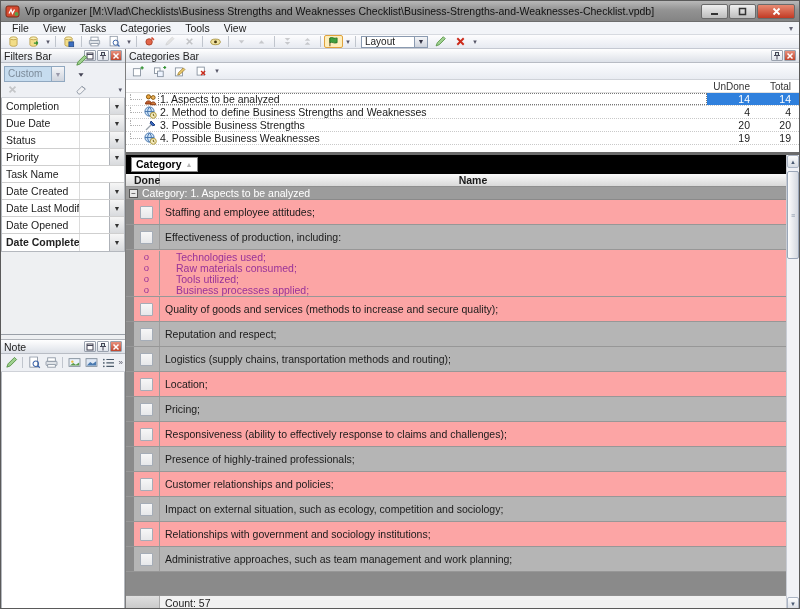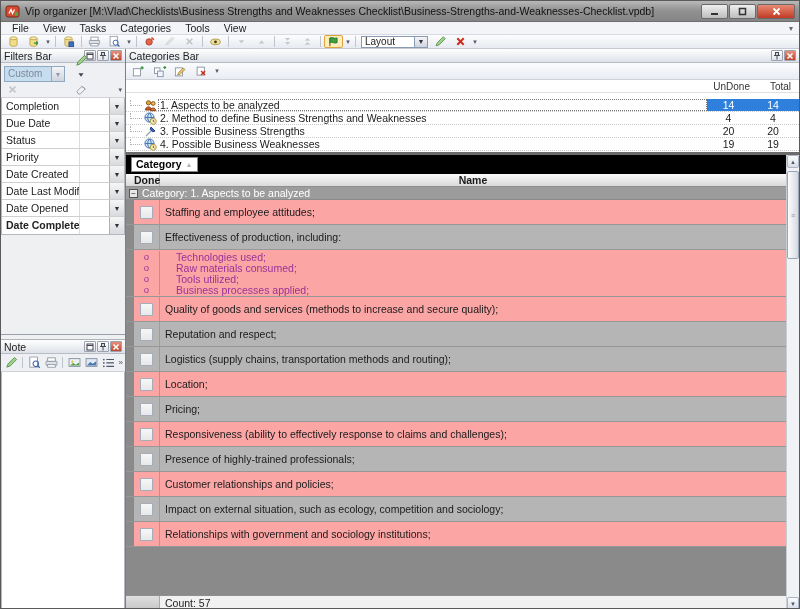--- a/index.html
+++ b/index.html
@@ -68,31 +68,31 @@
   .f-rest{flex:1;background:#eef0f2;}
   
   .note{flex:1;display:flex;flex-direction:column;margin-top:4px;border-top:1px solid #b0b4ba;}
   .n-toolbar{height:18px;display:flex;align-items:center;background:#eef0f4;border-bottom:1px solid #cfd2d8;padding:0 2px;gap:1px;}
   .n-content{flex:1;background:#fff;border:1px solid #b4b8be;border-top:none;}
   .n-ovf{margin-left:auto;font-size:8px;color:#556;line-height:6px;text-align:center;}
   
   .cats{height:103px;display:flex;flex-direction:column;}
   .c-toolbar{height:17px;display:flex;align-items:center;background:linear-gradient(#fbfcfe,#e9ecf2);
     border-bottom:1px solid #cfd2d8;padding:0 3px;gap:2px;}
-  .c-list{flex:1;background:#fff;overflow:hidden;display:flex;flex-direction:column;gap:6px;}
+  .c-list{flex:1;background:#fff;overflow:hidden;display:flex;flex-direction:column;}
   .cl-header{height:13px;display:flex;align-items:center;border-bottom:1px solid #e0e0e0;}
   .cl-header .sp{flex:1;}
   .cl-h{font-size:10px;color:#333;text-align:right;}
   .cl-h.undone{width:48px;padding-right:5px;}
   .cl-h.total{width:44px;padding-right:8px;}
   .c-row{height:13px;display:flex;align-items:center;border-bottom:1px dotted #c9c9c9;}
   .c-tree{width:12px;height:6px;border-left:1px dotted #b0b0b0;border-bottom:1px dotted #b0b0b0;margin:0 2px 4px 4px;}
   .c-ico{width:14px;height:13px;display:inline-flex;align-items:center;}
   .c-label{flex:1;padding-left:2px;font-size:10.5px;color:#1a1a1a;white-space:nowrap;overflow:hidden;}
-  .c-num{font-size:10.5px;text-align:center;}
+  .c-num{font-size:10.5px;text-align:right;}
   .c-num.undone{width:48px;padding-right:5px;}
   .c-num.total{width:44px;padding-right:8px;}
   .c-row.sel .c-label{outline:1px dotted #777;outline-offset:-1px;}
   .c-row.sel .c-num{background:var(--sel);color:#fff;}
   
   .gap{height:3px;background:#6b6b6b;}
   .tablewrap{flex:1;display:flex;min-height:0;background:#8a8a8a;}
   .tcontent{flex:1;display:flex;flex-direction:column;min-width:0;}
   .blackbar{height:19px;background:#000;display:flex;align-items:center;padding-left:5px;}
   .sortbtn{background:#fff;border:1px solid #888;padding:0px 5px 1px 4px;font-weight:bold;font-size:10.5px;color:#000;display:flex;align-items:center;gap:4px;}
@@ -359,20 +359,24 @@
               <div class="f-label">Status</div>
               <div class="f-value"></div>
               <div class="f-drop">▼</div>
             </div>
             <div class="f-row">
               <div class="f-label">Priority</div>
               <div class="f-value"></div>
               <div class="f-drop">▼</div>
             </div>
             <div class="f-row">
+              <div class="f-label">Task Name</div>
+              <div class="f-value"></div>
+            </div>
+            <div class="f-row">
               <div class="f-label">Date Created</div>
               <div class="f-value"></div>
               <div class="f-drop">▼</div>
             </div>
             <div class="f-row">
               <div class="f-label">Date Last Modified</div>
               <div class="f-value"></div>
               <div class="f-drop">▼</div>
             </div>
             <div class="f-row">
@@ -686,20 +690,27 @@
                 </span>
                 <span class="name cellbg">Impact on external situation, such as ecology, competition and sociology;</span>
               </div>
               <div class="t-row light">
                 <span class="ind"></span>
                 <span class="done cellbg">
                   <span class="cb"></span>
                 </span>
                 <span class="name cellbg">Relationships with government and sociology institutions;</span>
               </div>
+              <div class="t-row dark">
+                <span class="ind"></span>
+                <span class="done cellbg">
+                  <span class="cb"></span>
+                </span>
+                <span class="name cellbg">Administrative approaches, such as team management and work planning;</span>
+              </div>
             </div>
           <div class="countrow">
             <span class="lcell"></span>
             <span class="ctext">Count: 57</span>
           </div>
         </div>
         <div class="vscroll">
           <span class="sc-btn">▲</span>
           <span class="sc-track">
               <span class="sc-thumb">≡</span>

